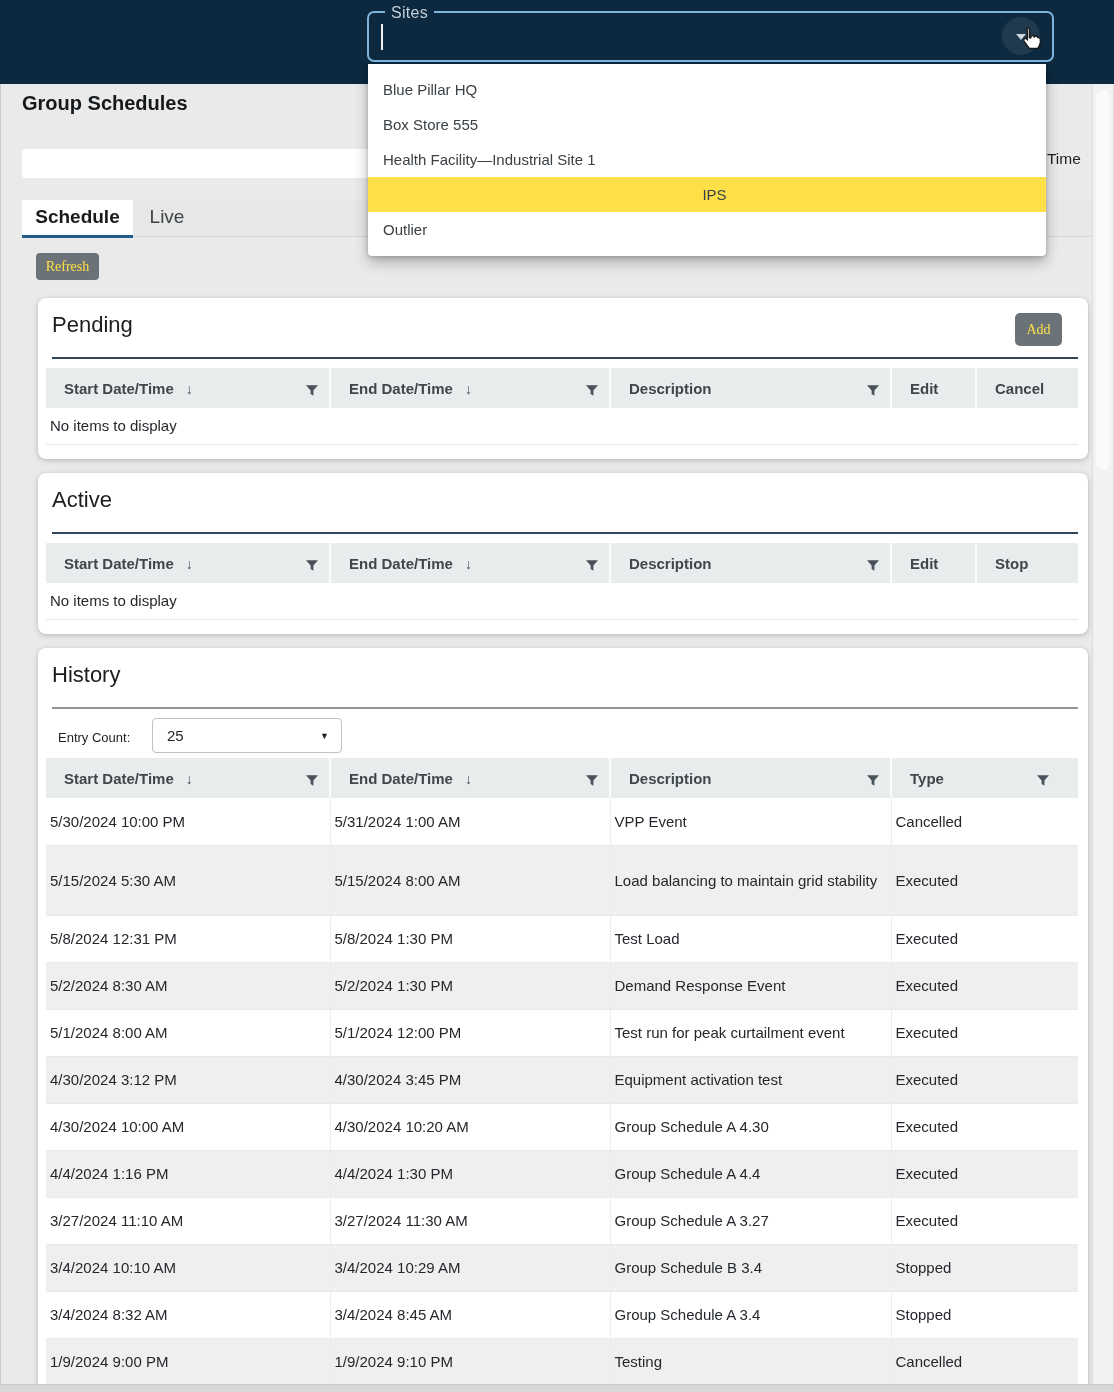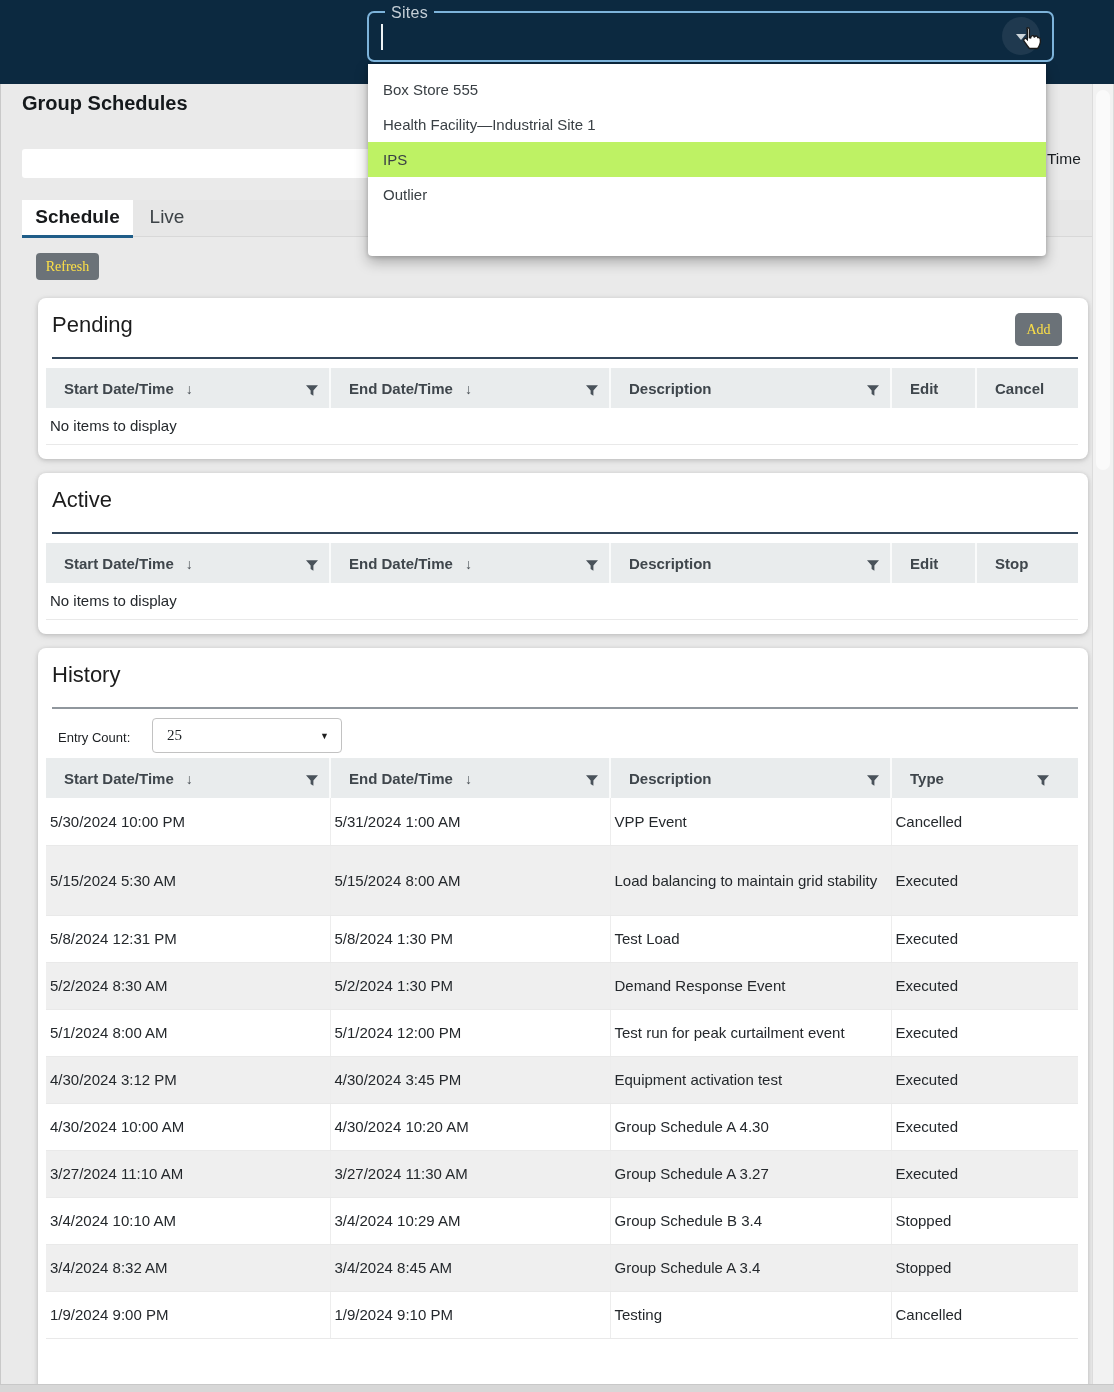--- a/index.html
+++ b/index.html
@@ -40,21 +40,21 @@
   .dropdown {
     position:absolute; left:368px; top:64px; width:678px; height:192px;
     background:#ffffff; z-index:25; border-radius:0 0 4px 4px;
     box-shadow:0 6px 14px rgba(0,0,0,.28), 0 1px 4px rgba(0,0,0,.18);
     padding-top:8px;
   }
   .dropdown li {
     list-style:none; height:35px; line-height:35px; padding-left:15px;
     font-size:15px; color:#3a4045; cursor:pointer;
   }
-  .dropdown li.highlight { background:#bef264; }
+  .dropdown li.highlight { background:#fde047;text-align:center; }
 
   
   .page-title { position:absolute; left:22px; top:92px; font-size:20px; font-weight:700; color:#15191c; }
   .toolbar-strip { position:absolute; left:22px; top:149px; width:1006px; height:29px; background:#ffffff; border-radius:3px; }
   .tz-text { position:absolute; left:1030px; top:150px; font-size:15.5px; color:#1b1f23; }
 
   .tabstrip { position:absolute; left:22px; top:200px; width:1070px; height:37px; background:#e7e7e7; border-bottom:1px solid #d8d8d8; }
   .tab { position:absolute; top:0; height:38px; line-height:34px; text-align:center; font-size:19px; cursor:pointer; }
   .tab-schedule { left:0; width:111px; background:#ffffff; font-weight:700; color:#17191b; border-bottom:3px solid #1f5d88; }
   .tab-live { left:111px; width:68px; color:#3d4347; }
@@ -106,21 +106,21 @@
   table.grid td:first-child { border-left:none; }
   table.grid tr.r { height:47px; }
   table.grid tr.tall { height:70px; }
   table.grid tbody tr:nth-child(even) { background:#efefef; }
   td.empty-cell { height:36px; padding-left:4px; border-bottom:1px solid #e4e4e4; background:#fff; }
 
   
   .entry-label { position:absolute; left:20px; top:82px; font-size:13px; color:#1c1f22; }
   .entry-select {
     position:absolute; left:114px; top:70px; width:190px; height:35px;
-    background:#fff; border:1px solid #c2c2c2; border-radius:4px; cursor:pointer;font-family:Liberation Serif, serif;
+    background:#fff; border:1px solid #c2c2c2; border-radius:4px; cursor:pointer;
   }
   .entry-select .val { position:absolute; left:14px; top:0; line-height:33px; font-size:15px; color:#1e2225; }
   .entry-select .sel-caret { position:absolute; right:12px; top:12px; font-size:9px; color:#1f1f1f; }
 
   
   .scrollbar {
     position:absolute; left:1092px; top:84px; width:22px; bottom:0;
     background:#f2f2f2; border-left:1px solid #dcdcdc; border-right:1px solid #dcdcdc;
   }
   .scrollbar .track-inner { position:absolute; left:3px; right:3px; top:6px; height:380px; background:#fafafa; border-radius:8px; }
@@ -322,20 +322,26 @@
               <td>Equipment activation test</td>
               <td>Executed</td>
             </tr>
           <tr class="r">
               <td>4/30/2024 10:00 AM</td>
               <td>4/30/2024 10:20 AM</td>
               <td>Group Schedule A 4.30</td>
               <td>Executed</td>
             </tr>
           <tr class="r">
+              <td>4/4/2024 1:16 PM</td>
+              <td>4/4/2024 1:30 PM</td>
+              <td>Group Schedule A 4.4</td>
+              <td>Executed</td>
+            </tr>
+          <tr class="r">
               <td>3/27/2024 11:10 AM</td>
               <td>3/27/2024 11:30 AM</td>
               <td>Group Schedule A 3.27</td>
               <td>Executed</td>
             </tr>
           <tr class="r">
               <td>3/4/2024 10:10 AM</td>
               <td>3/4/2024 10:29 AM</td>
               <td>Group Schedule B 3.4</td>
               <td>Stopped</td>
@@ -362,20 +368,21 @@
     <span class="text-caret"></span>
     <div class="arrow-halo">
       <span class="combo-caret"></span>
     </div>
     <svg class="cursor-icon" viewBox="0 0 24 24">
       <path d="M9.5 3c.7 0 1.2.55 1.2 1.25V11l1 .15.25-.9c.2-.75 1-1.15 1.7-.9.45.15.75.5.85.95l.35.1c.25-.6.95-.95 1.6-.75.55.2.9.65.95 1.2l.3.05c.8-.15 1.55.35 1.7 1.15.25 1.3.15 2.9-.4 4.3-.5 1.3-1.1 2.3-1.4 2.8-.15.3-.45.45-.75.45h-5.6c-.3 0-.6-.15-.8-.4-.85-1.15-3.3-4.5-4-5.5-.4-.6-.25-1.4.3-1.85.55-.4 1.3-.35 1.75.1l.55.55V4.25C8.3 3.55 8.8 3 9.5 3z" fill="#ffffff" stroke="#1a1a1a" stroke-width="1.1"></path>
     </svg>
   </div>
 
   <ul class="dropdown">
+    <li>Blue Pillar HQ</li>
     <li>Box Store 555</li>
     <li>Health Facility—Industrial Site 1</li>
     <li class="highlight">IPS</li>
     <li>Outlier</li>
   </ul>
 
   <div class="scrollbar">
     <div class="track-inner"></div>
   </div>
   <div class="bottom-band"></div>

